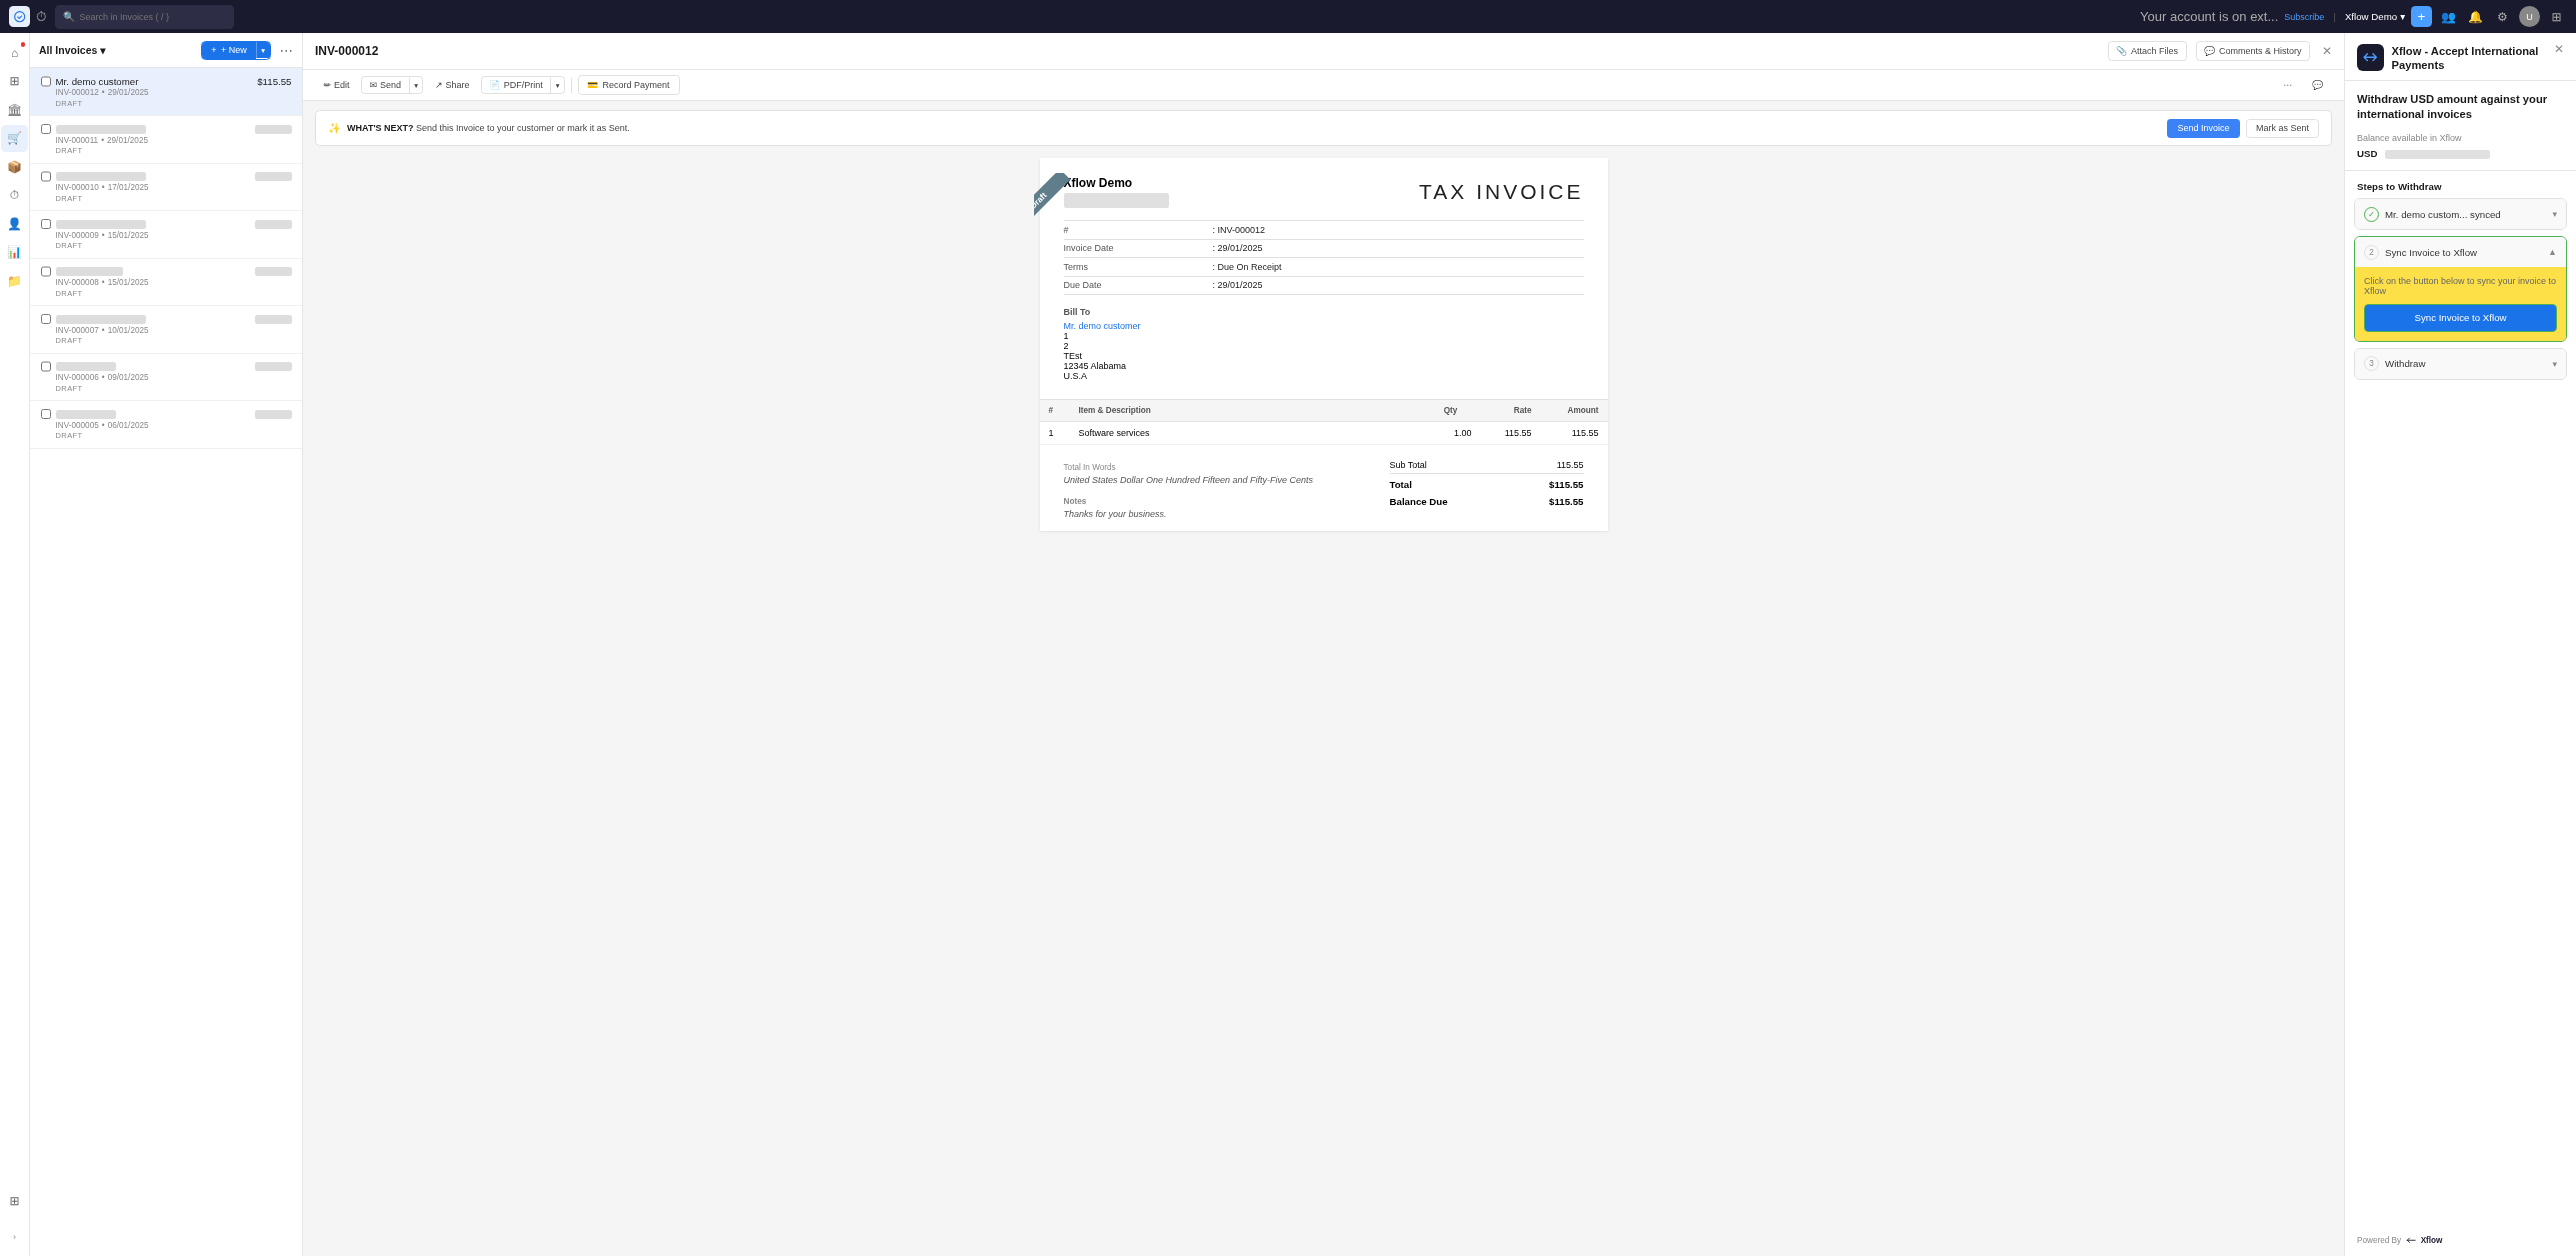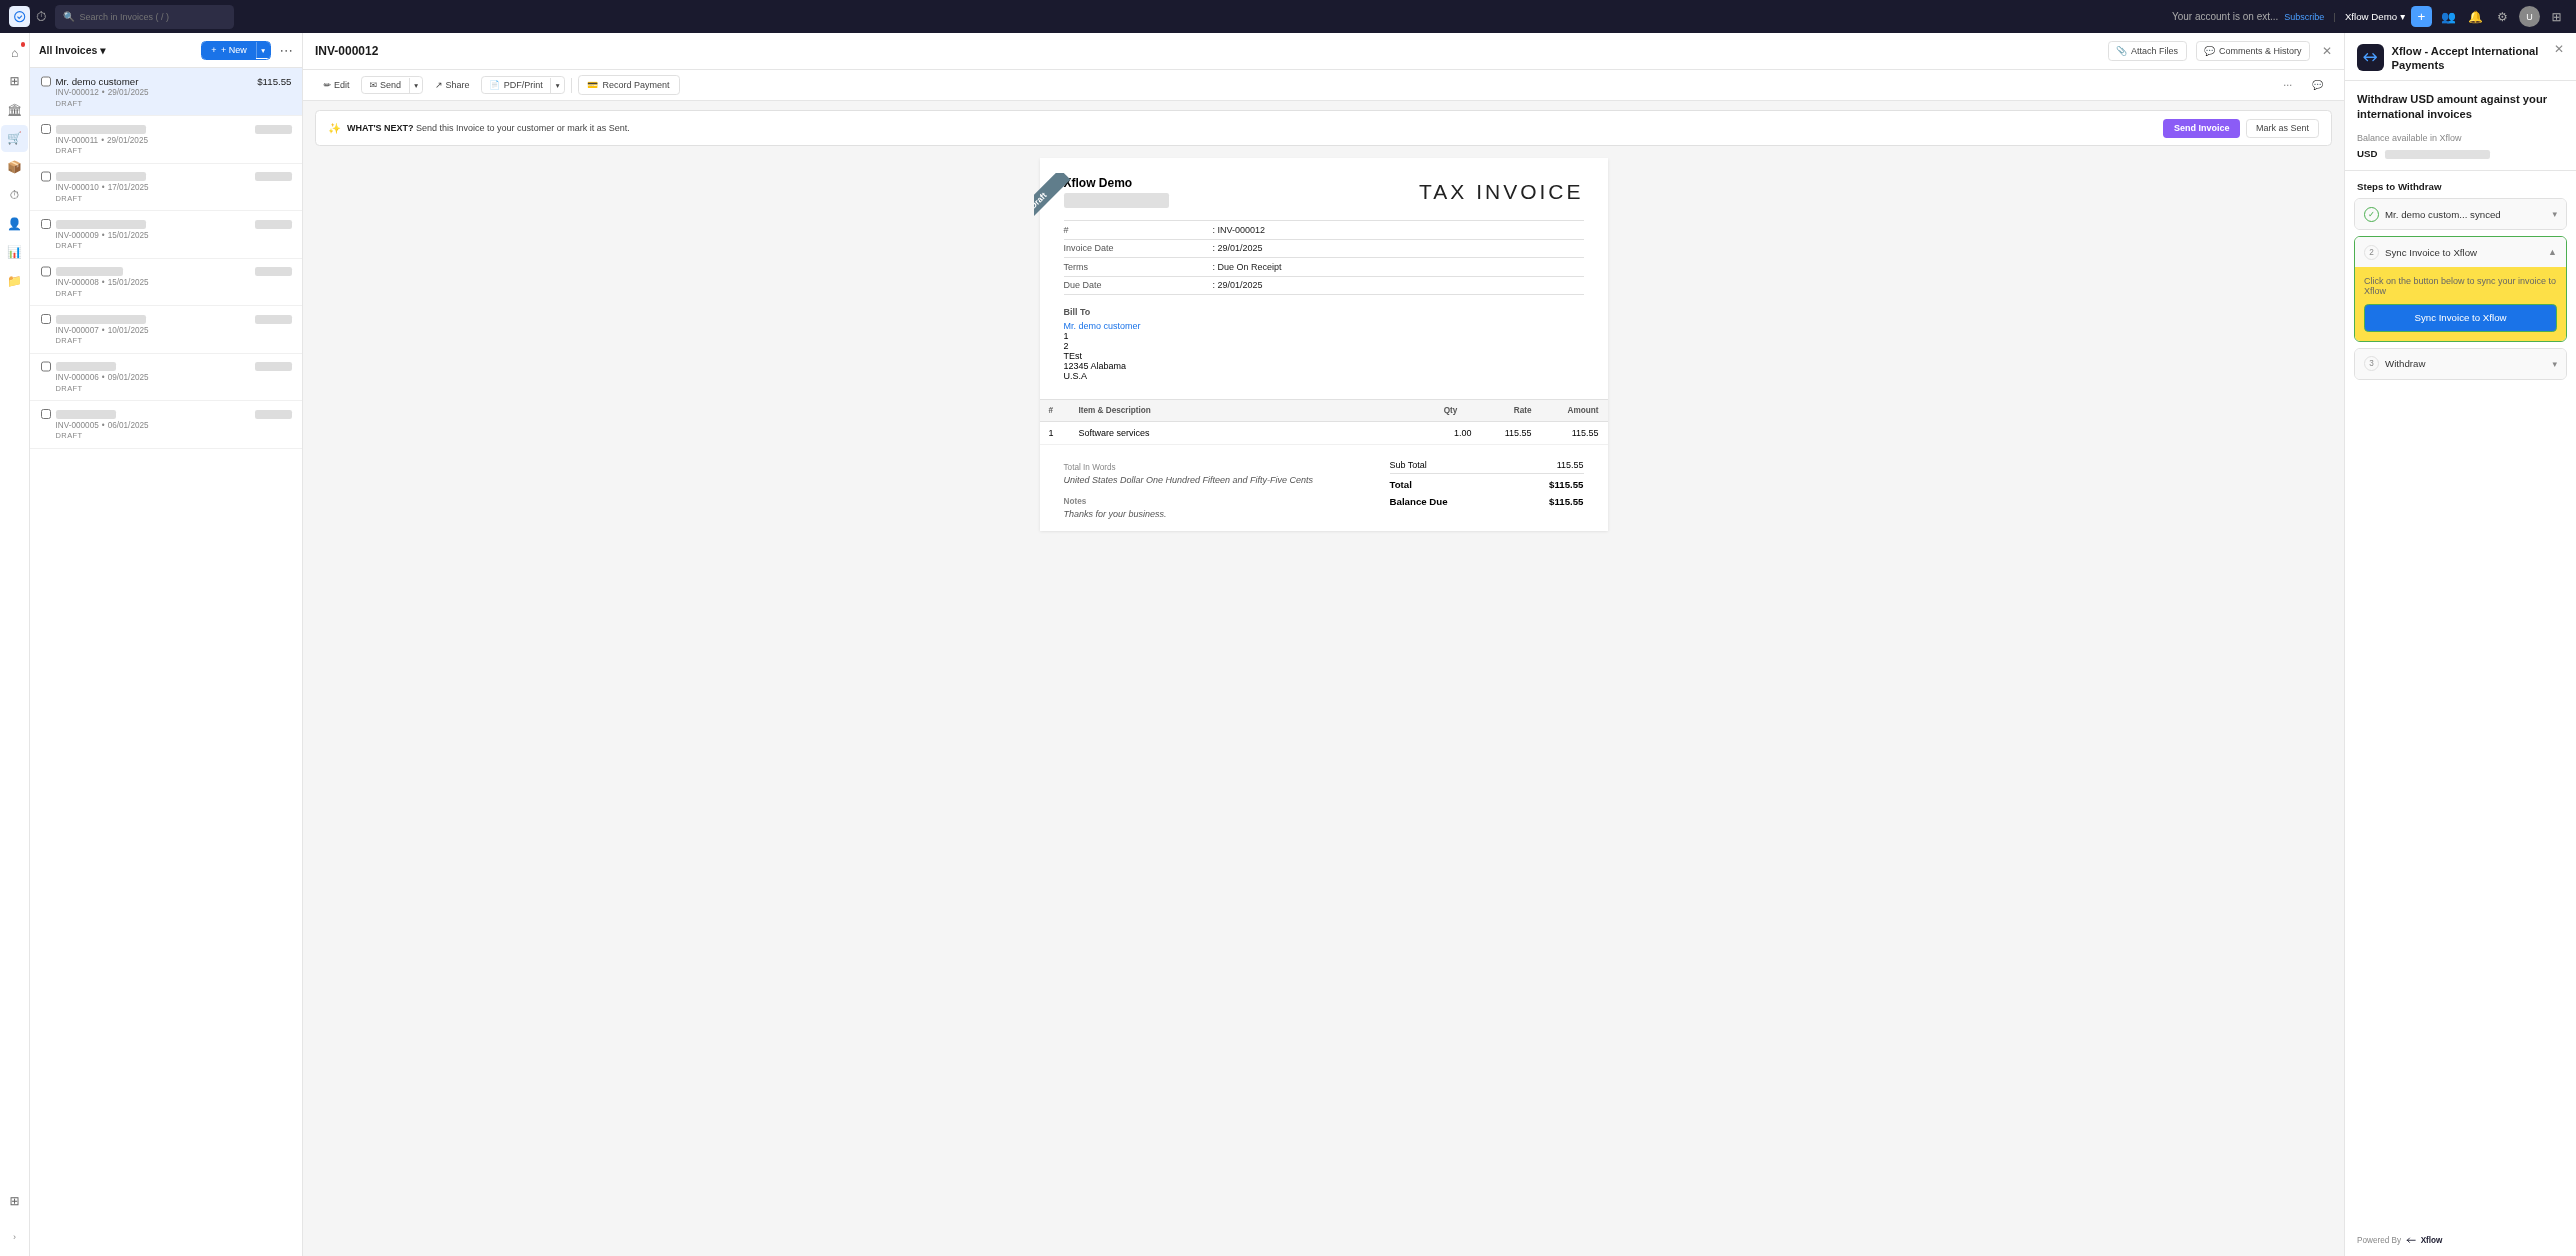--- a/index.html
+++ b/index.html
@@ -12,21 +12,21 @@
     }
     .top-nav-logo { width: 21px; height: 21px; background: #e8f0fe; border-radius: 4.5px; display: flex; align-items: center; justify-content: center; }
     .top-nav-logo svg { width: 13.4px; height: 13.4px; }
     .top-nav-clock { color: #aaa; font-size: 13.4px; margin-right: 3px; }
     .search-bar {
       display: flex; align-items: center; background: #2d2d45; border-radius: 4.5px;
       padding: 3px 7.5px; gap: 4.5px; flex: 0 0 179px; height: 24px;
     }
     .search-bar input { background: transparent; border: none; color: #ccc; font-size: 9px; outline: none; width: 100%; }
     .top-nav-spacer { flex: 1; }
-    .account-notice { font-size: 10px; color: #aaa; }
+    .account-notice { font-size: 13px; color: #aaa; }
     .subscribe-btn { color: #4a9eff; font-size: 9px; cursor: pointer; text-decoration: none; }
     .nav-divider { color: #555; margin: 0 3px; }
     .workspace-name { font-size: 9.7px; color: #fff; display: flex; align-items: center; gap: 3px; cursor: pointer; }
     .plus-btn {
       width: 21px; height: 21px; background: #4a9eff; border-radius: 4.5px;
       display: flex; align-items: center; justify-content: center; cursor: pointer; color: #fff; font-size: 13.4px; font-weight: 300;
     }
     .nav-icon-btn { width: 21px; height: 21px; display: flex; align-items: center; justify-content: center; color: #aaa; cursor: pointer; font-size: 12px; }
     .avatar { width: 21px; height: 21px; border-radius: 50%; background: #888; display: flex; align-items: center; justify-content: center; color: #fff; font-size: 9px; }
 
@@ -130,22 +130,22 @@
 
     
     .whats-next-banner {
       background: #fff; margin: 9px 12px 0; padding: 7.5px 12px;
       border-radius: 4.5px; display: flex; align-items: center; gap: 6px;
       border: 0.7px solid #e0e0e0; flex-shrink: 0;
     }
     .whats-next-text { font-size: 9px; color: #444; flex: 1; }
     .whats-next-text strong { font-weight: 600; color: #1a1a1a; }
     .send-invoice-btn {
-      background: #8b5cf6; color: #fff; padding: 4.5px 10.5px;
-      border-radius: 3.7px; font-size: 9px; font-weight: 700; cursor: pointer; border: none;
+      background: #3b82f6; color: #fff; padding: 4.5px 10.5px;
+      border-radius: 3.7px; font-size: 9px; font-weight: 400; cursor: pointer; border: none;
     }
     .mark-as-sent-btn {
       background: #fff; color: #444; padding: 3.7px 9px;
       border-radius: 3.7px; font-size: 9px; cursor: pointer; border: 0.7px solid #e0e0e0;
     }
 
     
     .invoice-document-wrap { flex: 1; overflow-y: auto; padding: 12px; }
     .invoice-document {
       background: #fff; max-width: 568px; margin: 0 auto;

